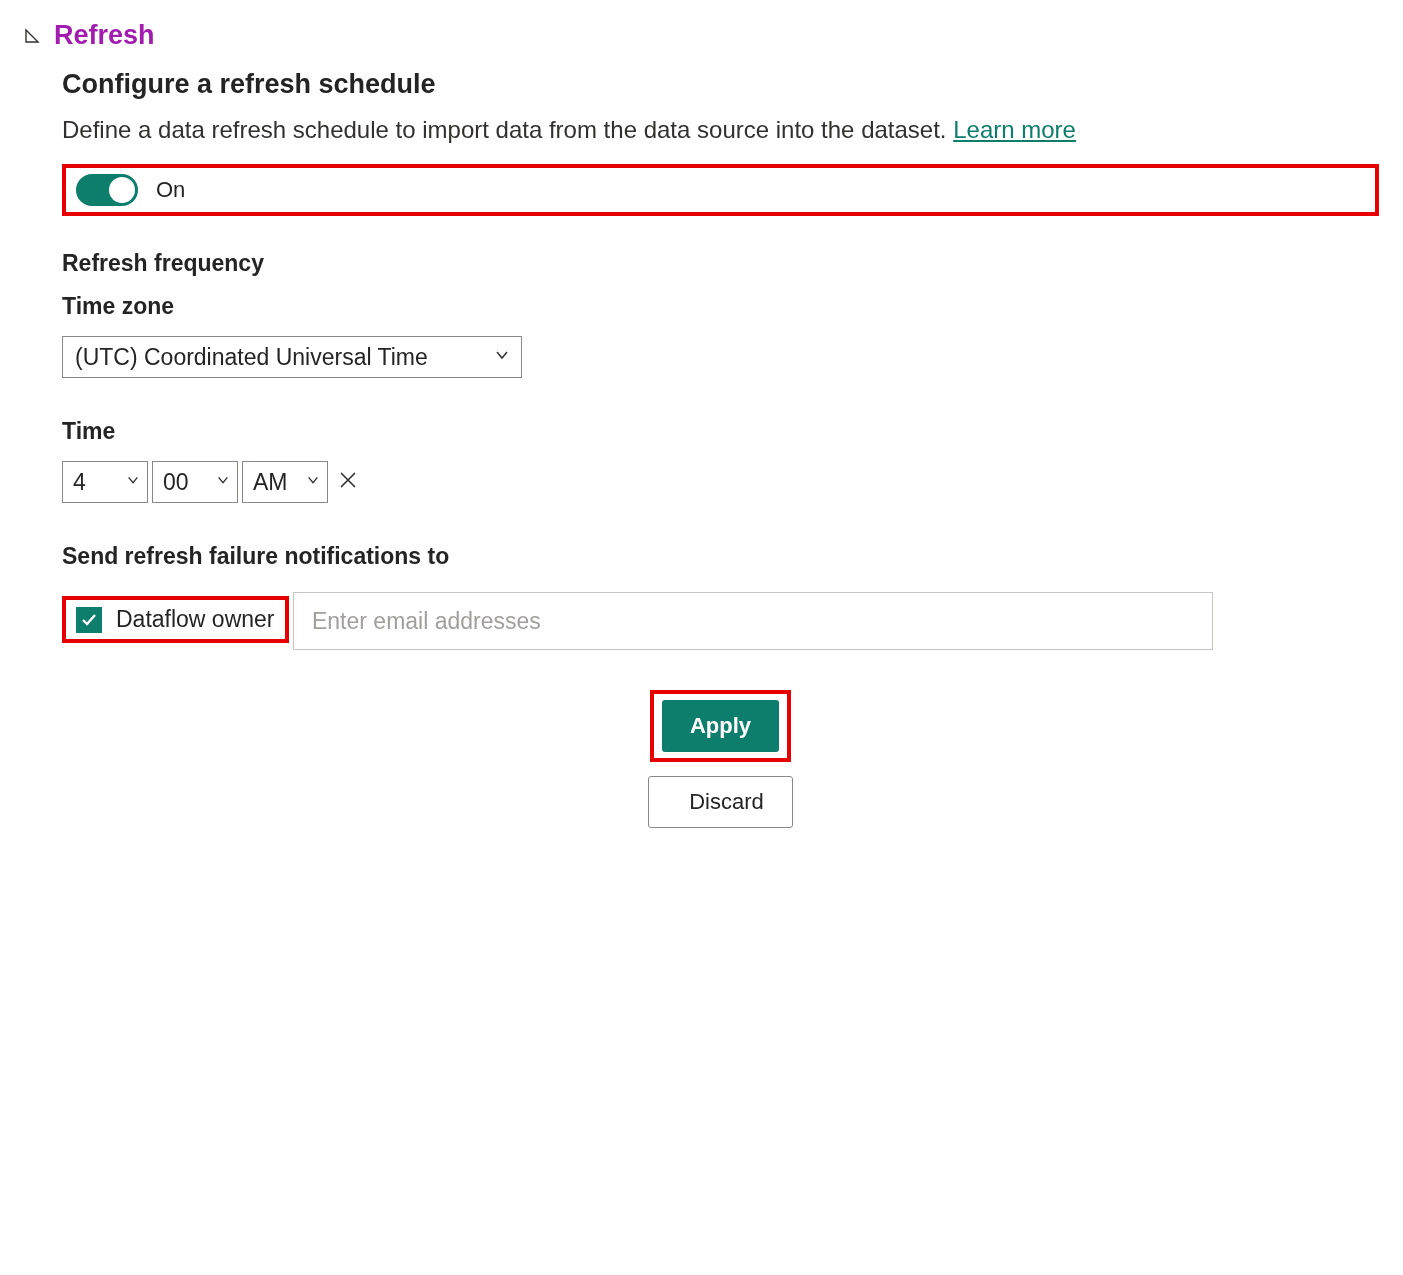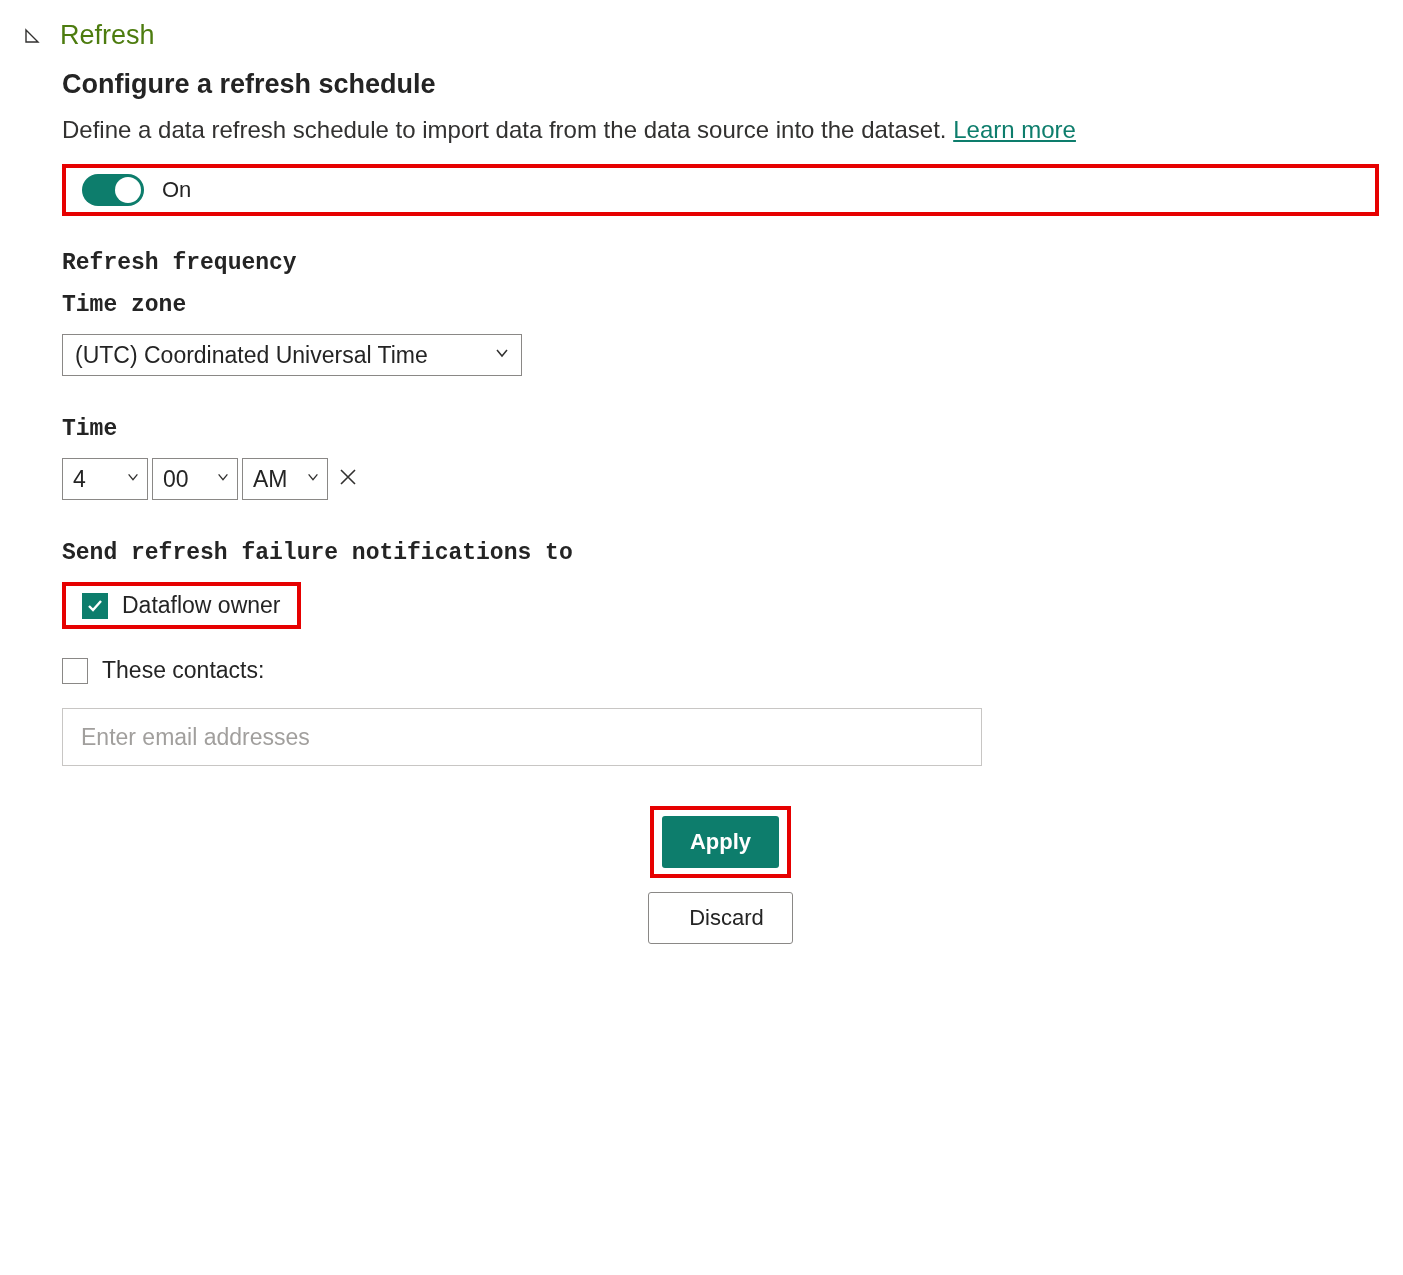--- a/index.html
+++ b/index.html
@@ -16,24 +16,24 @@
     margin: 0;
     padding: 20px 24px;
     font-family: "Segoe UI", -apple-system, BlinkMacSystemFont, sans-serif;
     color: var(--text);
     background: #fff;
     width: 1403px;
   }
   .section-header {
     display: flex;
     align-items: center;
-    gap: 20px;
+    gap: 14px;
     font-size: 27px;
-    font-weight: 400;
-    color: #4d7c0f;
+    font-weight: 700;
+    color: #a21caf;
     margin-bottom: 18px;
   }
   .tri-icon {
     width: 16px; height: 16px;
     display: inline-flex; align-items: center; justify-content: center;
   }
   .subtitle {
     font-size: 27px;
     font-weight: 600;
     margin: 0 0 16px 38px;
@@ -45,21 +45,21 @@
   }
   a.link {
     color: var(--teal);
     text-decoration: underline;
   }
   .content {
     margin-left: 38px;
   }
   .highlight {
     border: 4px solid var(--red);
-    padding: 6px 16px;
+    padding: 6px 10px;
     display: inline-flex;
     align-items: center;
   }
   .toggle-row {
     display: flex;
     align-items: center;
     gap: 18px;
     margin-bottom: 34px;
   }
   .toggle {
@@ -78,21 +78,20 @@
     background: #fff;
     border-radius: 50%;
   }
   .toggle-label {
     font-size: 22px;
   }
   .field-label {
     font-size: 23px;
     font-weight: 600;
     margin: 0 0 16px 0;
-    font-family: Liberation Mono, monospace;
   }
   .select-wrap {
     position: relative;
     display: inline-block;
     margin-bottom: 40px;
   }
   .select {
     appearance: none;
     -webkit-appearance: none;
     border: 1px solid var(--border);
@@ -284,26 +283,20 @@
     <span class="cb-row" style="margin-bottom:0;">
       <span class="checkbox checked">
         <svg width="18" height="18" viewBox="0 0 18 18">
             <path d="M3 9 L7 13 L15 4" fill="none" stroke="#fff" stroke-width="2.4"></path>
           </svg>
       </span>
       <span>Dataflow owner</span>
     </span>
   </span>
 
-  <div class="cb-row" style="margin-top:14px;">
-    <span class="checkbox">
-      
-    </span>
-    <span>These contacts:</span>
-  </div>
 
   <input type="text" class="email-input" placeholder="Enter email addresses" style="">
 
   <div class="button-row">
     <span class="apply-highlight">
       <button class="btn btn-primary">Apply</button>
     </span>
     <button class="btn btn-secondary">Discard</button>
   </div>
 

